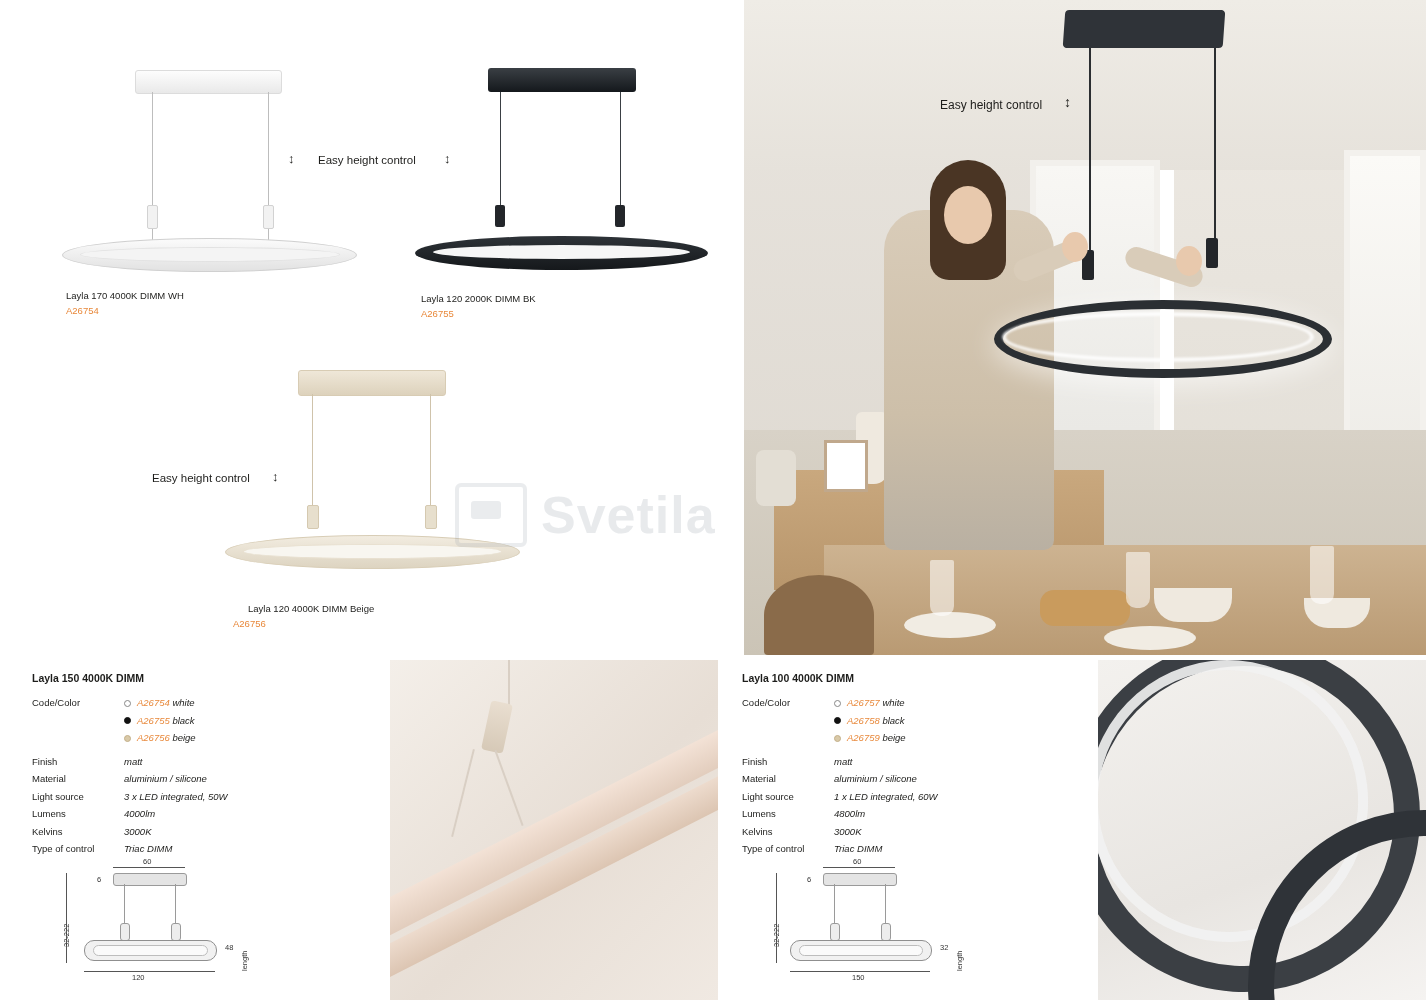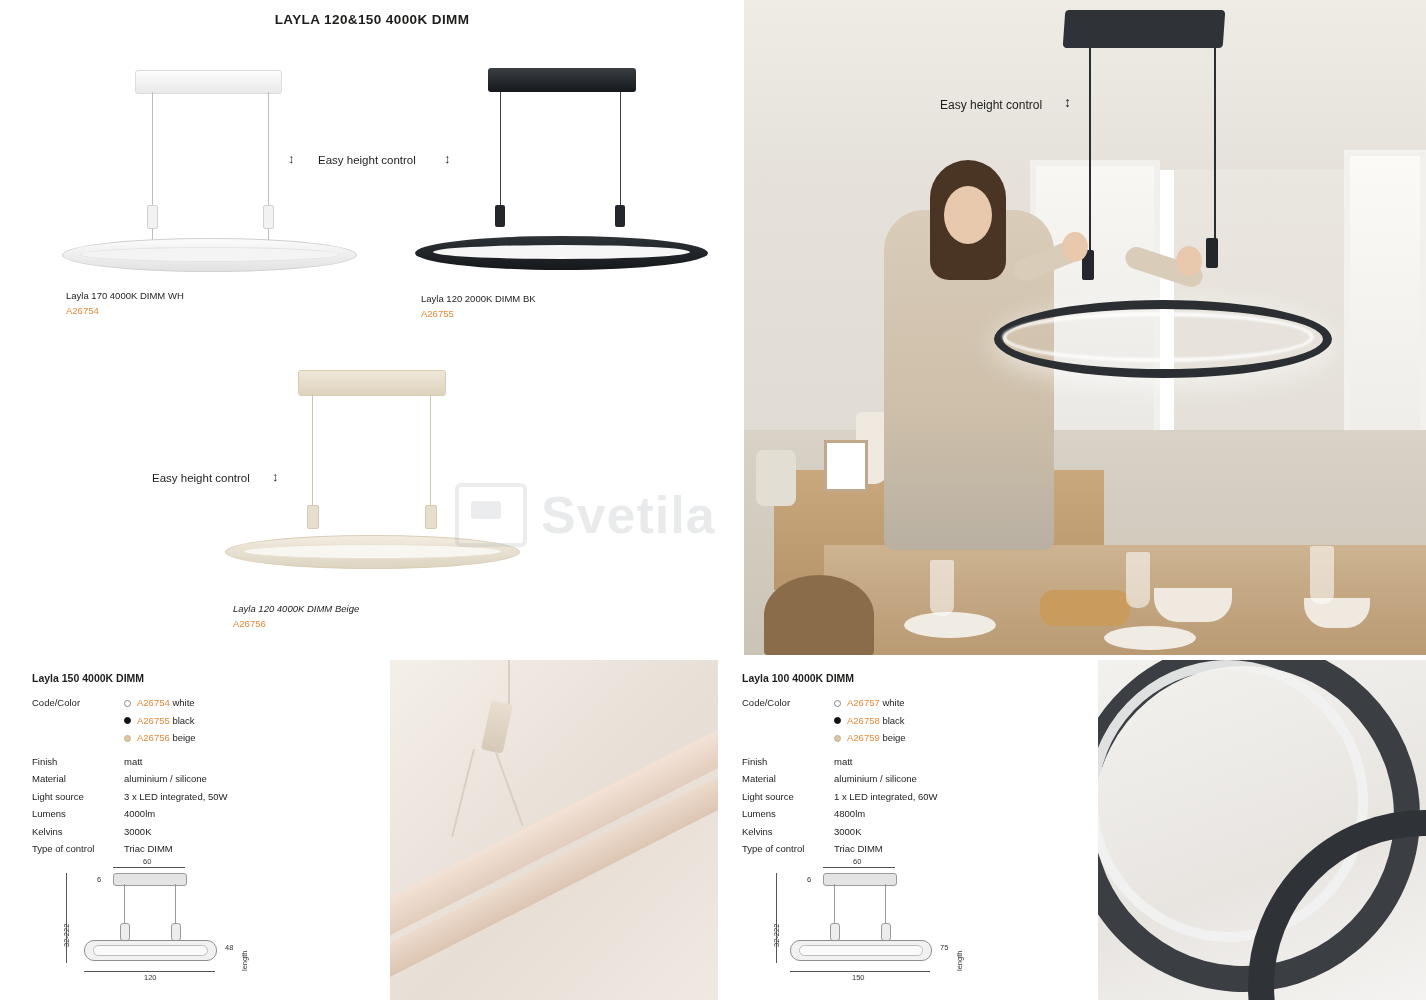--- a/index.html
+++ b/index.html
@@ -99,21 +99,21 @@
   }
   .wm-mark{width:64px;height:56px;border:4px solid #9aa3ad;border-radius:6px;position:relative;}
   .wm-mark:after{content:"";position:absolute;left:12px;top:14px;width:30px;height:18px;background:#9aa3ad;border-radius:3px;}
   .wm-text{font-size:52px;color:#8e98a3;font-weight:bold;letter-spacing:1px;}
 
   
   .spec{position:absolute;top:660px;width:355px;height:340px;background:#fff;}
   .spec-title{font-size:10.5px;font-weight:bold;margin:12px 0 10px 32px;}
   .spec-row{display:flex;font-size:9.5px;line-height:17.5px;margin-left:32px;}
   .spec-key{width:92px;color:#1d1d1b;}
-  .spec-val{color:#1d1d1b;}
+  .spec-val{color:#1d1d1b;font-style:italic;}
   .dot{display:inline-block;width:7px;height:7px;border-radius:50%;margin-right:6px;
        vertical-align:middle;border:1px solid #888;box-sizing:border-box;}
   .code{color:#e8883a;}
 
   
   .dim{position:absolute;}
   .dim-line{position:absolute;background:#555;}
   .dim-txt{position:absolute;font-size:7.5px;color:#333;}
   .dim-vtxt{position:absolute;font-size:7.5px;color:#333;transform:rotate(-90deg);transform-origin:left top;white-space:nowrap;}
 
@@ -124,21 +124,20 @@
   .bar{position:absolute;border-radius:3px;}
   .sep-v{position:absolute;background:#ffffff;}
 </style>
 </head>
 <body>
 
 <div class="page">
 
   <div class="tl-panel">
 
-    <div class="main-title">LAYLA 120&amp;150 4000K DIMM</div>
 
     <div>
       <div class="canopy" style="left:135px;top:70px;width:145px;height:22px;background:linear-gradient(180deg,#fdfdfd,#e9e9e9);border:1px solid #dcdcdc;"></div>
       <div class="wire" style="left:152px;top:92px;height:150px;"></div>
       <div class="wire" style="left:268px;top:92px;height:150px;"></div>
       <div class="slider" style="left:147px;top:205px;width:9px;height:22px;background:#f2f2f2;border:1px solid #d2d2d2;"></div>
       <div class="slider" style="left:263px;top:205px;width:9px;height:22px;background:#f2f2f2;border:1px solid #d2d2d2;"></div>
       <div class="ring" style="left:62px;top:238px;width:293px;height:32px;background:linear-gradient(180deg,#fbfbfb,#e2e2e2);border:1px solid #d0d0d0;"></div>
       <div class="ring" style="left:80px;top:247px;width:258px;height:13px;background:#f4f4f4;border:1px solid #e2e2e2;"></div>
       <div class="cap-name" style="left:66px;top:290px;">Layla 170 4000K DIMM WH</div>
@@ -162,21 +161,21 @@
     <div class="arr" style="left:444px;top:152px;">↕</div>
 
     <div>
       <div class="canopy" style="left:298px;top:370px;width:146px;height:24px;background:linear-gradient(180deg,#efe7d8,#ddd2bc);border:1px solid #d8ccb4;"></div>
       <div class="wire" style="left:312px;top:394px;height:115px;background:#cfc3ab;"></div>
       <div class="wire" style="left:430px;top:394px;height:115px;background:#cfc3ab;"></div>
       <div class="slider" style="left:307px;top:505px;width:10px;height:22px;background:#e7dfcd;border:1px solid #d5c9b0;"></div>
       <div class="slider" style="left:425px;top:505px;width:10px;height:22px;background:#e7dfcd;border:1px solid #d5c9b0;"></div>
       <div class="ring" style="left:225px;top:535px;width:293px;height:32px;background:linear-gradient(180deg,#f2ece0,#ddd4c1);border:1px solid #d8cdb6;"></div>
       <div class="ring" style="left:243px;top:544px;width:257px;height:13px;background:#f8f6f0;border:1px solid #e8e0d0;"></div>
-      <div class="cap-name" style="left:233px;top:603px;font-style:italic;">Layla 120 4000K DIMM Beige</div>
+      <div class="cap-name" style="left:248px;top:603px;">Layla 120 4000K DIMM Beige</div>
       <div class="cap-code" style="left:233px;top:618px;">A26756</div>
     </div>
 
     <div class="ehc" style="left:152px;top:472px;">Easy height control</div>
     <div class="arr" style="left:272px;top:470px;">↕</div>
   </div>
 
   <div class="photo">
     <div class="ph-wallL"></div>
     <div class="ph-wallR"></div>
@@ -275,21 +274,21 @@
       <div class="bar" style="left:113px;top:18px;width:72px;height:11px;background:#e4e4e4;border:1px solid #9a9a9a;"></div>
       <div class="dim-line" style="left:124px;top:29px;width:1px;height:56px;background:#9a9a9a;"></div>
       <div class="dim-line" style="left:175px;top:29px;width:1px;height:56px;background:#9a9a9a;"></div>
       <div class="bar" style="left:120px;top:68px;width:8px;height:16px;background:#ededed;border:1px solid #9a9a9a;"></div>
       <div class="bar" style="left:171px;top:68px;width:8px;height:16px;background:#ededed;border:1px solid #9a9a9a;"></div>
       <div class="bar" style="left:84px;top:85px;width:131px;height:19px;background:#f1f1f1;border:1px solid #8f8f8f;border-radius:10px;"></div>
       <div class="bar" style="left:93px;top:90px;width:113px;height:9px;background:#fafafa;border:1px solid #bdbdbd;border-radius:6px;"></div>
       <div class="dim-line" style="left:66px;top:18px;width:1px;height:90px;"></div>
       <div class="dim-vtxt" style="left:62px;top:92px;">32-222</div>
       <div class="dim-line" style="left:84px;top:116px;width:131px;height:1px;"></div>
-      <div class="dim-txt" style="left:144px;top:118px;">120</div>
+      <div class="dim-txt" style="left:132px;top:118px;">120</div>
       <div class="dim-txt" style="left:225px;top:88px;">48</div>
       <div class="dim-vtxt" style="left:240px;top:116px;">length</div>
     </div>
   </div>
 
   <div class="spec" style="left:710px;">
     <div class="spec-title">Layla 100 4000K DIMM</div>
 
     <div class="spec-row">
       <div class="spec-key">Code/Color</div>
@@ -339,21 +338,21 @@
       <div class="dim-line" style="left:124px;top:29px;width:1px;height:56px;background:#9a9a9a;"></div>
       <div class="dim-line" style="left:175px;top:29px;width:1px;height:56px;background:#9a9a9a;"></div>
       <div class="bar" style="left:120px;top:68px;width:8px;height:16px;background:#ededed;border:1px solid #9a9a9a;"></div>
       <div class="bar" style="left:171px;top:68px;width:8px;height:16px;background:#ededed;border:1px solid #9a9a9a;"></div>
       <div class="bar" style="left:80px;top:85px;width:140px;height:19px;background:#f1f1f1;border:1px solid #8f8f8f;border-radius:10px;"></div>
       <div class="bar" style="left:89px;top:90px;width:122px;height:9px;background:#fafafa;border:1px solid #bdbdbd;border-radius:6px;"></div>
       <div class="dim-line" style="left:66px;top:18px;width:1px;height:90px;"></div>
       <div class="dim-vtxt" style="left:62px;top:92px;">32-222</div>
       <div class="dim-line" style="left:80px;top:116px;width:140px;height:1px;"></div>
       <div class="dim-txt" style="left:142px;top:118px;">150</div>
-      <div class="dim-txt" style="left:230px;top:88px;">75</div>
+      <div class="dim-txt" style="left:230px;top:88px;">32</div>
       <div class="dim-vtxt" style="left:245px;top:116px;">length</div>
     </div>
   </div>
 
   <div class="bphoto bp1">
     <div style="position:absolute;left:118px;top:-10px;width:2px;height:60px;background:#d9cfc4;"></div>
     <div style="position:absolute;left:96px;top:42px;width:22px;height:50px;background:linear-gradient(180deg,#e9ded0,#d6c9b7);border-radius:4px;transform:rotate(12deg);"></div>
     <div style="position:absolute;left:72px;top:88px;width:2px;height:90px;background:#d9cfc4;transform:rotate(14deg);"></div>
     <div style="position:absolute;left:118px;top:88px;width:2px;height:80px;background:#d9cfc4;transform:rotate(-20deg);"></div>
     <div style="position:absolute;left:-40px;top:150px;width:430px;height:34px;background:linear-gradient(180deg,#f3e2d6,#e2cdbd);transform:rotate(-27deg);"></div>

